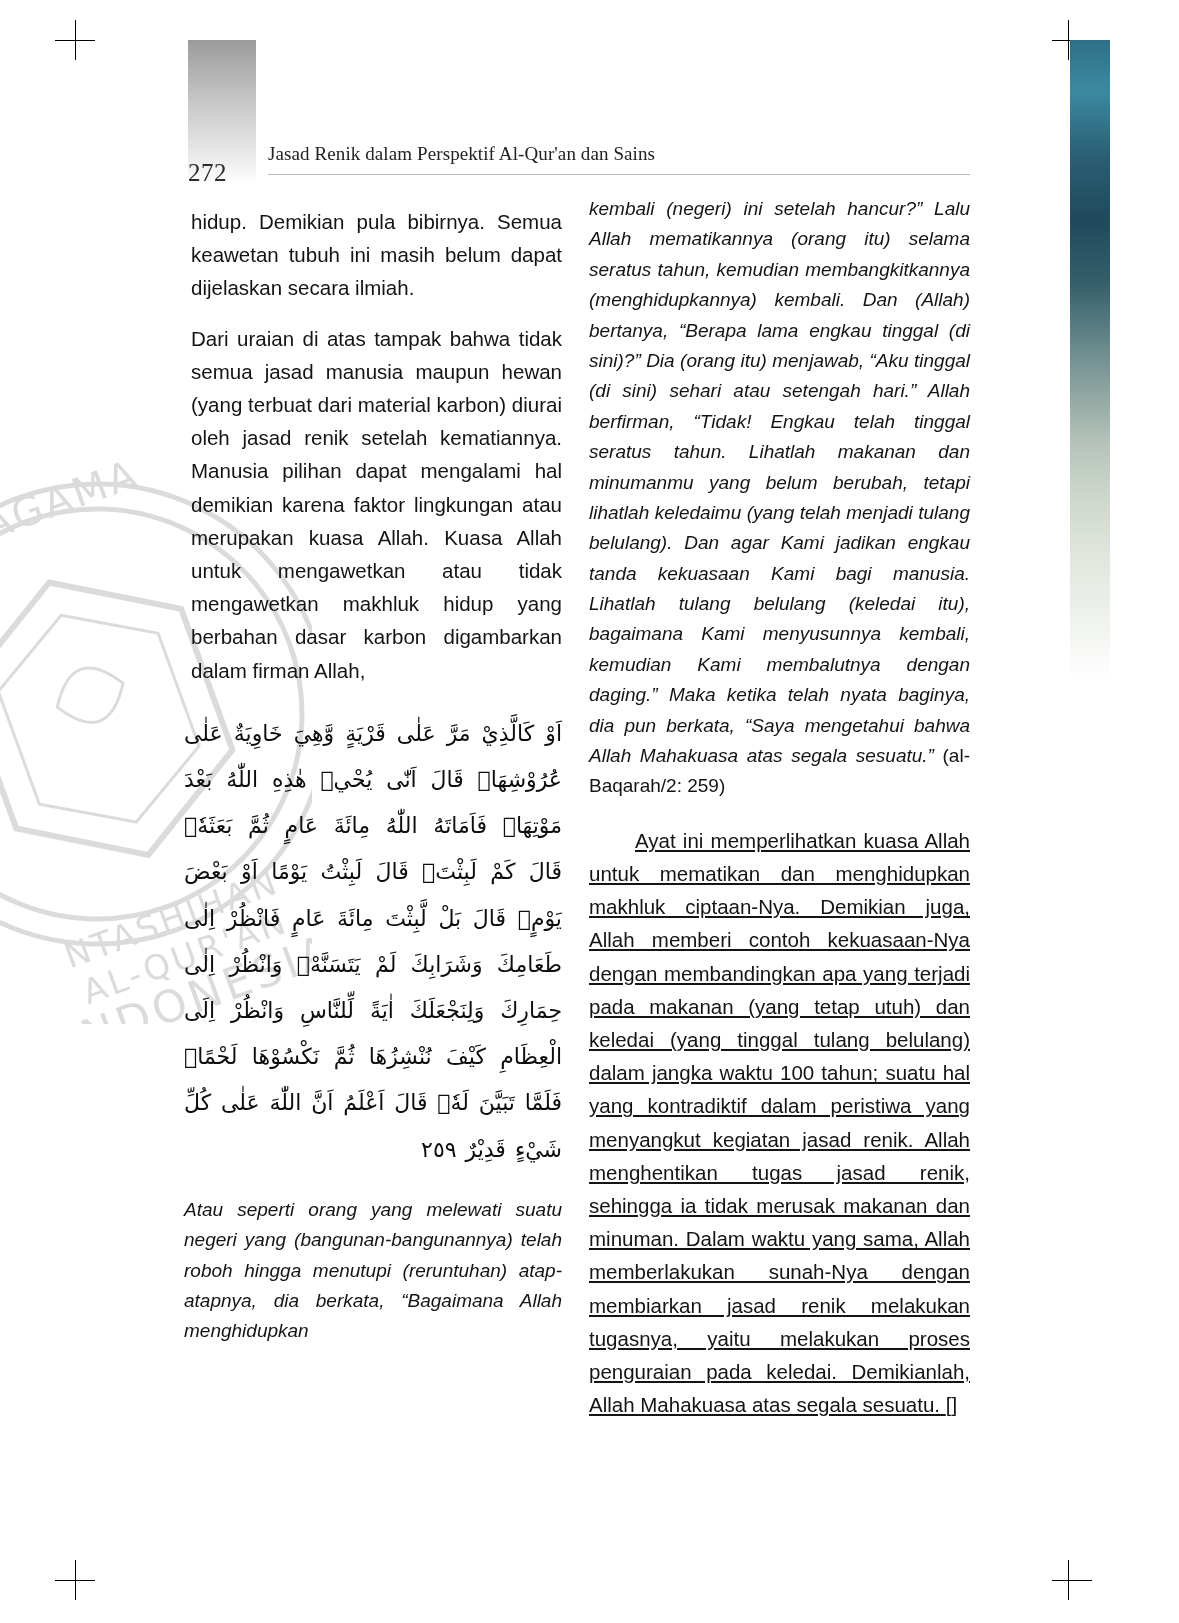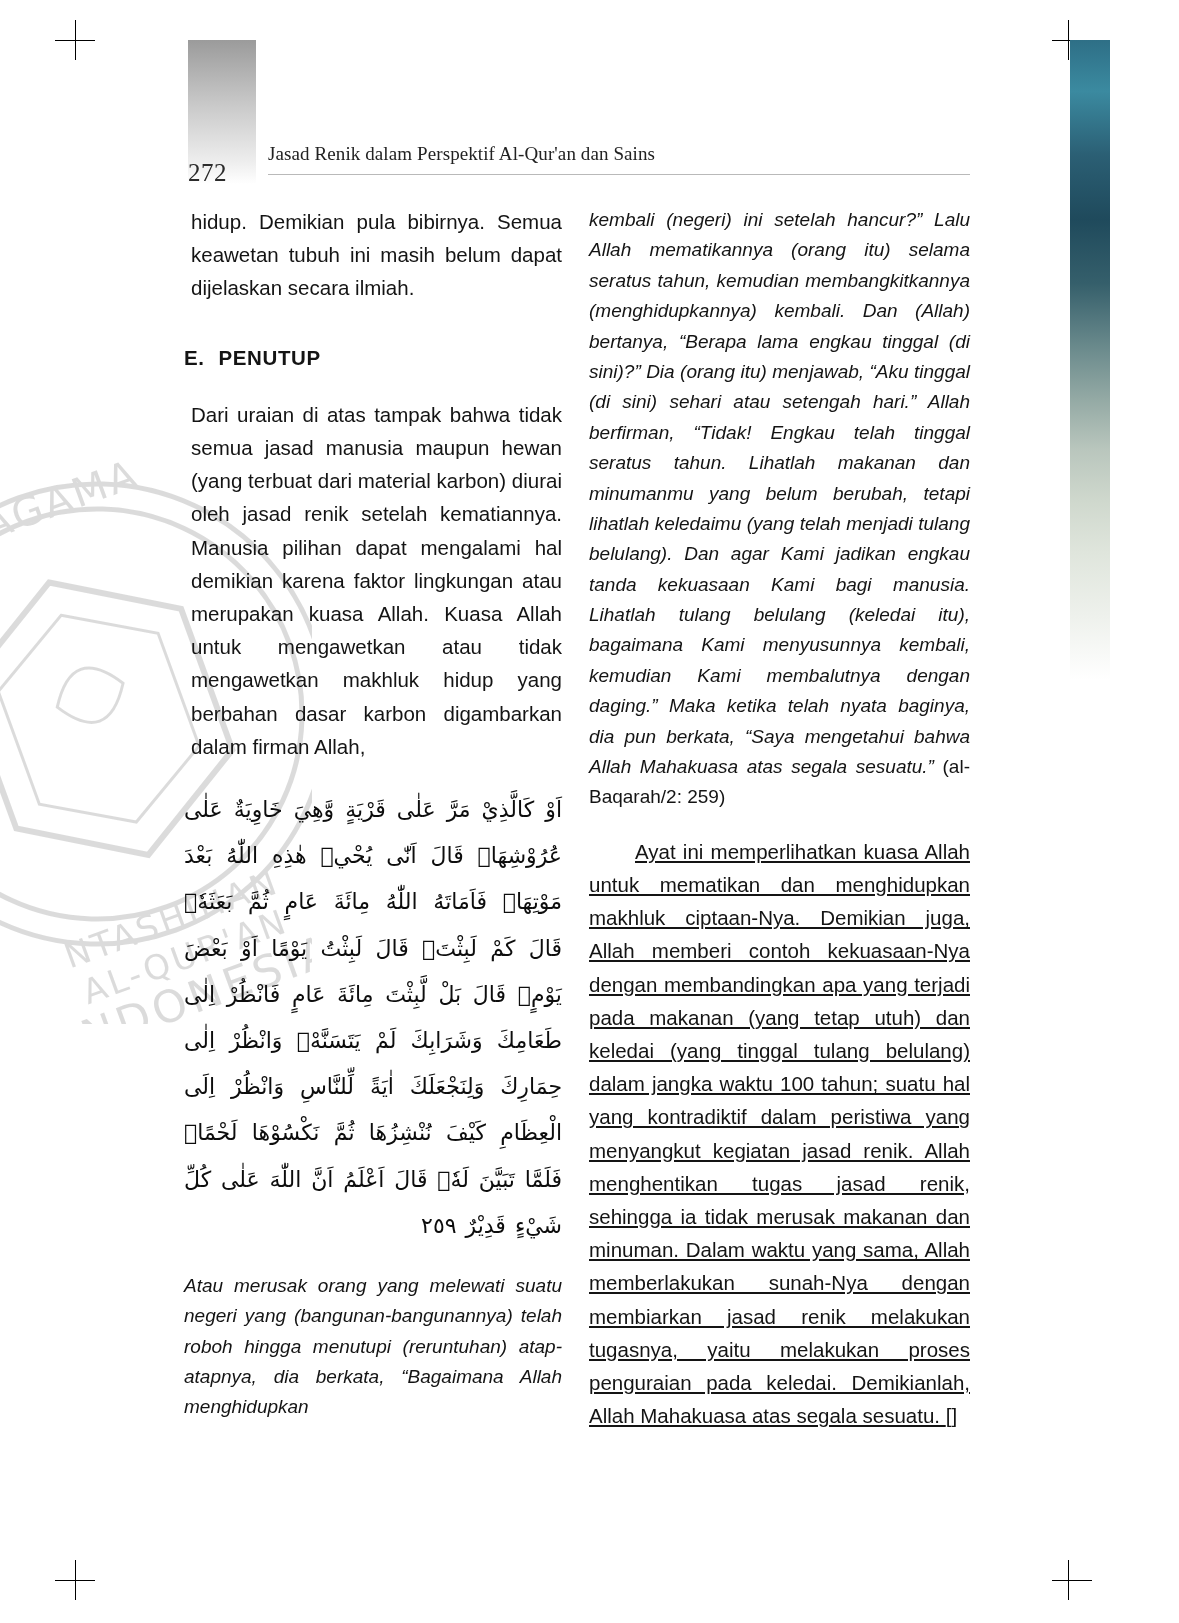--- a/index.html
+++ b/index.html
@@ -109,21 +109,21 @@
   
   .col {
     position: absolute;
     width: 378px;
     font-size: 20.5px;
     line-height: 1.62;
     text-align: justify;
     color: #141414;
   }
   .col-left { left: 184px; top: 205px; }
-  .col-right { left: 582px; top: 205px; width: 388px; }
+  .col-right { left: 582px; top: 194px; width: 388px; }
 
   .col p { margin: 0 0 17px 7px; }
   .col p.indent { text-indent: 46px; text-decoration: underline; }
 
   h2.section {
     font-size: 20.5px;
     font-weight: bold;
     letter-spacing: 0.6px;
     margin: 36px 0 24px 0;
   }
@@ -194,29 +194,26 @@
         <text x="215" y="540" font-size="34" text-anchor="middle" letter-spacing="3">NTASHIHAN</text>
         <text x="215" y="580" font-size="34" text-anchor="middle" letter-spacing="3">AL-QUR'AN</text>
         <text x="215" y="625" font-size="44" text-anchor="middle" letter-spacing="4">INDONESIA</text>
       </g>
     </svg>
   </div>
 
   <div class="col col-left">
     <p>hidup. Demikian pula bibirnya. Semua keawetan tubuh ini masih belum dapat dijelaskan secara ilmiah.</p>
 
-    <h2 class="section">
-      <span class="lbl">E.</span><span>PENUTUP</span>
-    </h2>
 
     <p>Dari uraian di atas tampak bahwa tidak semua jasad manusia maupun hewan (yang terbuat dari material karbon) diurai oleh jasad renik setelah kematiannya. Manusia pilihan dapat mengalami hal demikian karena faktor lingkungan atau merupakan kuasa Allah. Kuasa Allah untuk mengawetkan atau tidak mengawetkan makhluk hidup yang berbahan dasar karbon digambarkan dalam firman Allah,</p>
 
     <div class="arabic">اَوْ كَالَّذِيْ مَرَّ عَلٰى قَرْيَةٍ وَّهِيَ خَاوِيَةٌ عَلٰى عُرُوْشِهَاۚ قَالَ اَنّٰى يُحْيٖ هٰذِهِ اللّٰهُ بَعْدَ مَوْتِهَاۚ فَاَمَاتَهُ اللّٰهُ مِائَةَ عَامٍ ثُمَّ بَعَثَهٗۗ قَالَ كَمْ لَبِثْتَۗ قَالَ لَبِثْتُ يَوْمًا اَوْ بَعْضَ يَوْمٍۗ قَالَ بَلْ لَّبِثْتَ مِائَةَ عَامٍ فَانْظُرْ اِلٰى طَعَامِكَ وَشَرَابِكَ لَمْ يَتَسَنَّهْۚ وَانْظُرْ اِلٰى حِمَارِكَ وَلِنَجْعَلَكَ اٰيَةً لِّلنَّاسِ وَانْظُرْ اِلَى الْعِظَامِ كَيْفَ نُنْشِزُهَا ثُمَّ نَكْسُوْهَا لَحْمًاۗ فَلَمَّا تَبَيَّنَ لَهٗۙ قَالَ اَعْلَمُ اَنَّ اللّٰهَ عَلٰى كُلِّ شَيْءٍ قَدِيْرٌ ٢٥٩</div>
 
-    <div class="translit">Atau merusak orang yang melewati suatu negeri yang (bangunan-bangunannya) telah roboh hingga menutupi (reruntuhan) atap-atapnya, dia berkata, “Bagaimana Allah menghidupkan</div>
+    <div class="translit">Atau seperti orang yang melewati suatu negeri yang (bangunan-bangunannya) telah roboh hingga menutupi (reruntuhan) atap-atapnya, dia berkata, “Bagaimana Allah menghidupkan</div>
   </div>
 
   <div class="col col-right">
     <p class="translit" style="margin-bottom:22px"><span class="quote-italic">kembali (negeri) ini setelah hancur?” Lalu Allah mematikannya (orang itu) selama seratus tahun, kemudian membangkitkannya (menghidupkannya) kembali. Dan (Allah) bertanya, “Berapa lama engkau tinggal (di sini)?” Dia (orang itu) menjawab, “Aku tinggal (di sini) sehari atau setengah hari.” Allah berfirman, “Tidak! Engkau telah tinggal seratus tahun. Lihatlah makanan dan minumanmu yang belum berubah, tetapi lihatlah keledaimu (yang telah menjadi tulang belulang). Dan agar Kami jadikan engkau tanda kekuasaan Kami bagi manusia. Lihatlah tulang belulang (keledai itu), bagaimana Kami menyusunnya kembali, kemudian Kami membalutnya dengan daging.” Maka ketika telah nyata baginya, dia pun berkata, “Saya mengetahui bahwa Allah Mahakuasa atas segala sesuatu.”</span><span class="quote-src"> (al-Baqarah/2: 259)</span></p>
 
     <p class="indent"><span>Ayat ini memperlihatkan kuasa Allah untuk mematikan dan menghidupkan makhluk ciptaan-Nya. Demikian juga, Allah memberi contoh kekuasaan-Nya dengan membandingkan apa yang terjadi pada makanan (yang tetap utuh) dan keledai (yang tinggal tulang belulang) dalam jangka waktu 100 tahun; suatu hal yang kontradiktif dalam peristiwa yang menyangkut kegiatan jasad renik. Allah menghentikan tugas jasad renik, sehingga ia tidak merusak makanan dan minuman. Dalam waktu yang sama, Allah memberlakukan sunah-Nya dengan membiarkan jasad renik melakukan tugasnya, yaitu melakukan proses penguraian pada keledai. Demikianlah, Allah Mahakuasa atas segala sesuatu.</span> <span class="endmark">[]</span></p>
   </div>
 
 </div>
 

